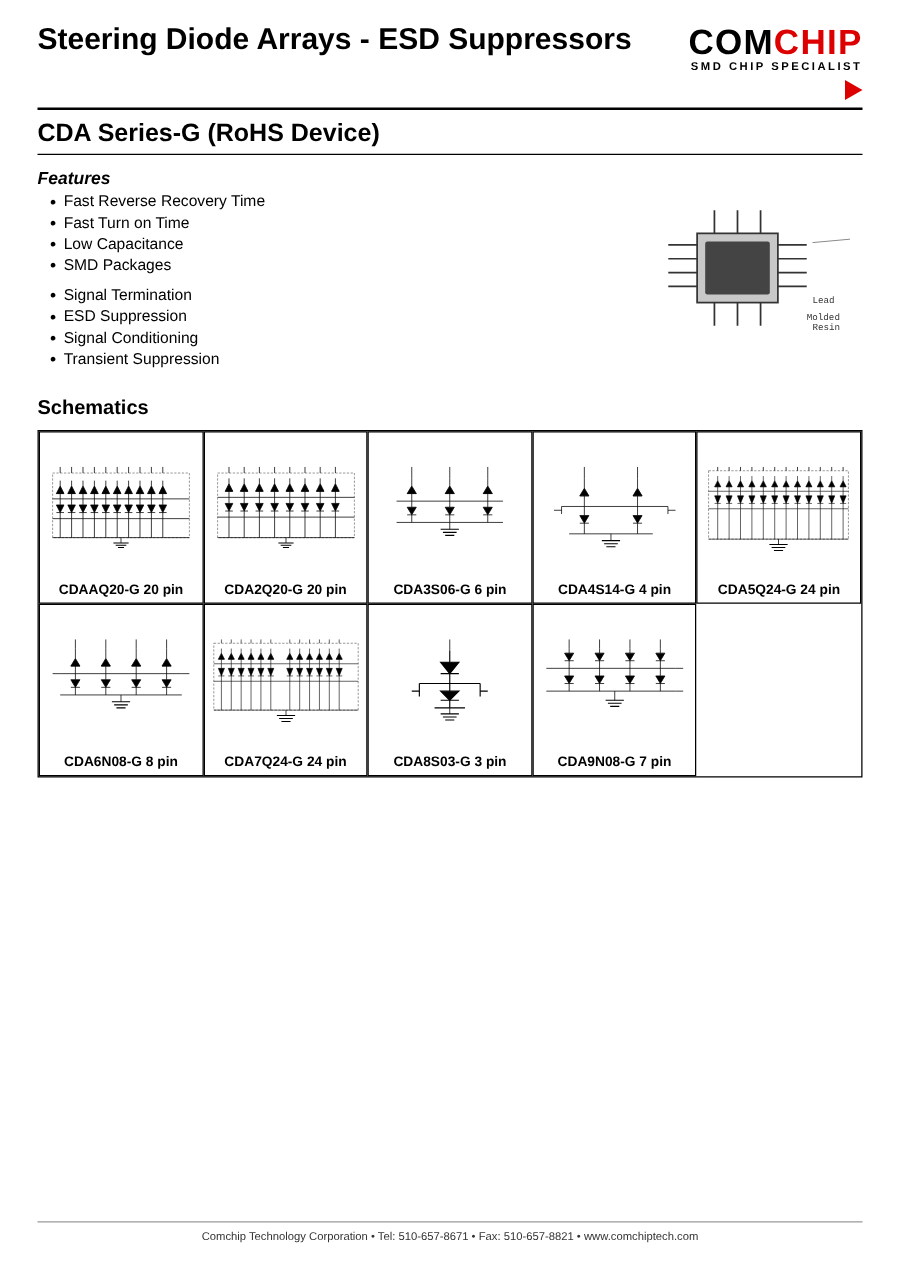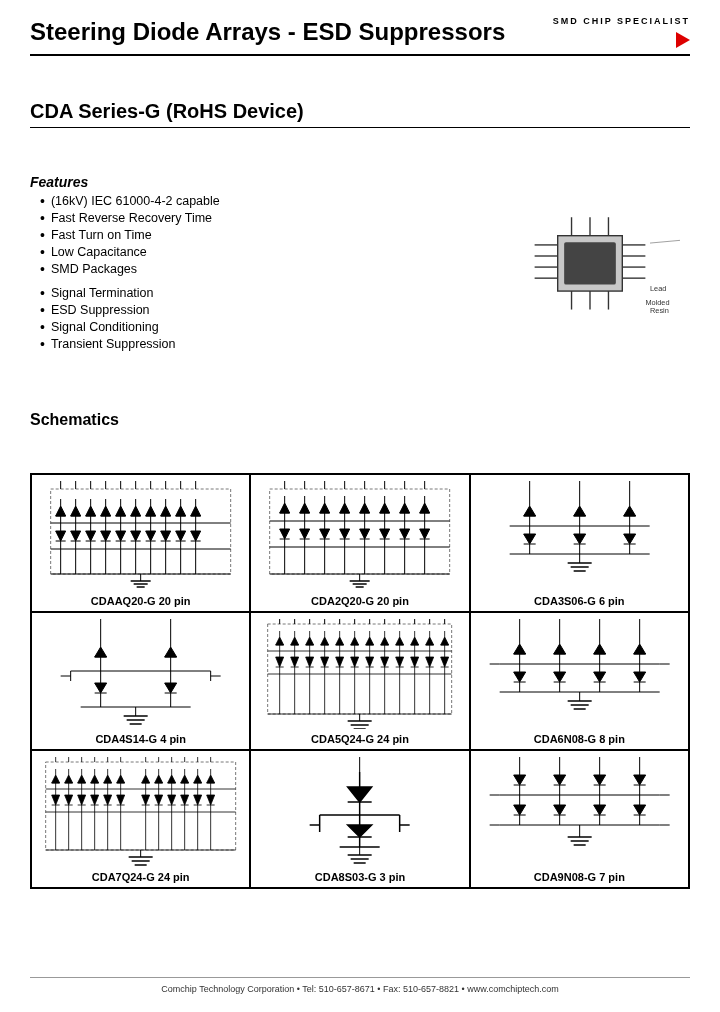--- a/index.html
+++ b/index.html
@@ -11,21 +11,20 @@
       font-size: 13px;
       color: #000;
       position: relative;
     }
     .page {
       width: 720px;
       min-height: 1012px;
       padding: 18px 30px 18px 30px;
       display: flex;
       flex-direction: column;
-      gap: 36px;
     }
     
     .header {
       display: flex;
       align-items: flex-start;
       justify-content: space-between;
       border-bottom: 2px solid #000;
       padding-bottom: 6px;
       margin-bottom: 8px;
     }
@@ -88,20 +87,21 @@
       margin-bottom: 10px;
     }
     .features-col {
       flex: 1;
     }
     .image-col {
       width: 200px;
       display: flex;
       align-items: center;
       justify-content: center;
+      font-family: Liberation Mono, monospace;
     }
     .section-heading {
       font-size: 14px;
       font-weight: bold;
       margin-bottom: 4px;
       font-style: italic;
     }
     .bullet-list {
       list-style: none;
       padding: 0;
@@ -126,21 +126,21 @@
     }
     
     .schematics-heading {
       font-size: 16px;
       font-weight: bold;
       margin-bottom: 8px;
       margin-top: 4px;
     }
     .schematics-grid {
       display: grid;
-      grid-template-columns: repeat(3, 1fr);
+      grid-template-columns: repeat(5, 1fr);
       border: 1px solid #000;
       width: 100%;
     }
     .schematic-cell {
       border: 1px solid #000;
       display: flex;
       flex-direction: column;
       align-items: center;
       padding: 6px 4px 4px 4px;
     }
@@ -165,37 +165,38 @@
     }
   </style>
 </head>
 <body>
 
 <div class="page">
 
   <div class="header">
     <div class="header-title">Steering Diode Arrays - ESD Suppressors</div>
     <div class="logo-area">
+      <div class="logo-comchip">
+        <span class="logo-text-com">COM</span>
+        <span class="logo-text-chip">CHIP</span>
+      </div>
       <div class="logo-subtitle">SMD CHIP SPECIALIST</div>
       <div style="display:flex;justify-content:flex-end;margin-top:2px;">
         <div class="logo-arrow"></div>
       </div>
     </div>
   </div>
 
   <div class="subtitle">CDA Series-G  (RoHS Device)</div>
 
   <div class="content-row">
     <div class="features-col">
 
       <div class="section-heading">Features</div>
       <ul class="bullet-list">
-        <li>
-            <span>(16kV) IEC 61000-4-2 capable</span>
-          </li>
         <li>
             <span>Fast Reverse Recovery Time</span>
           </li>
         <li>
             <span>Fast Turn on Time</span>
           </li>
         <li>
             <span>Low Capacitance</span>
           </li>
         <li>

